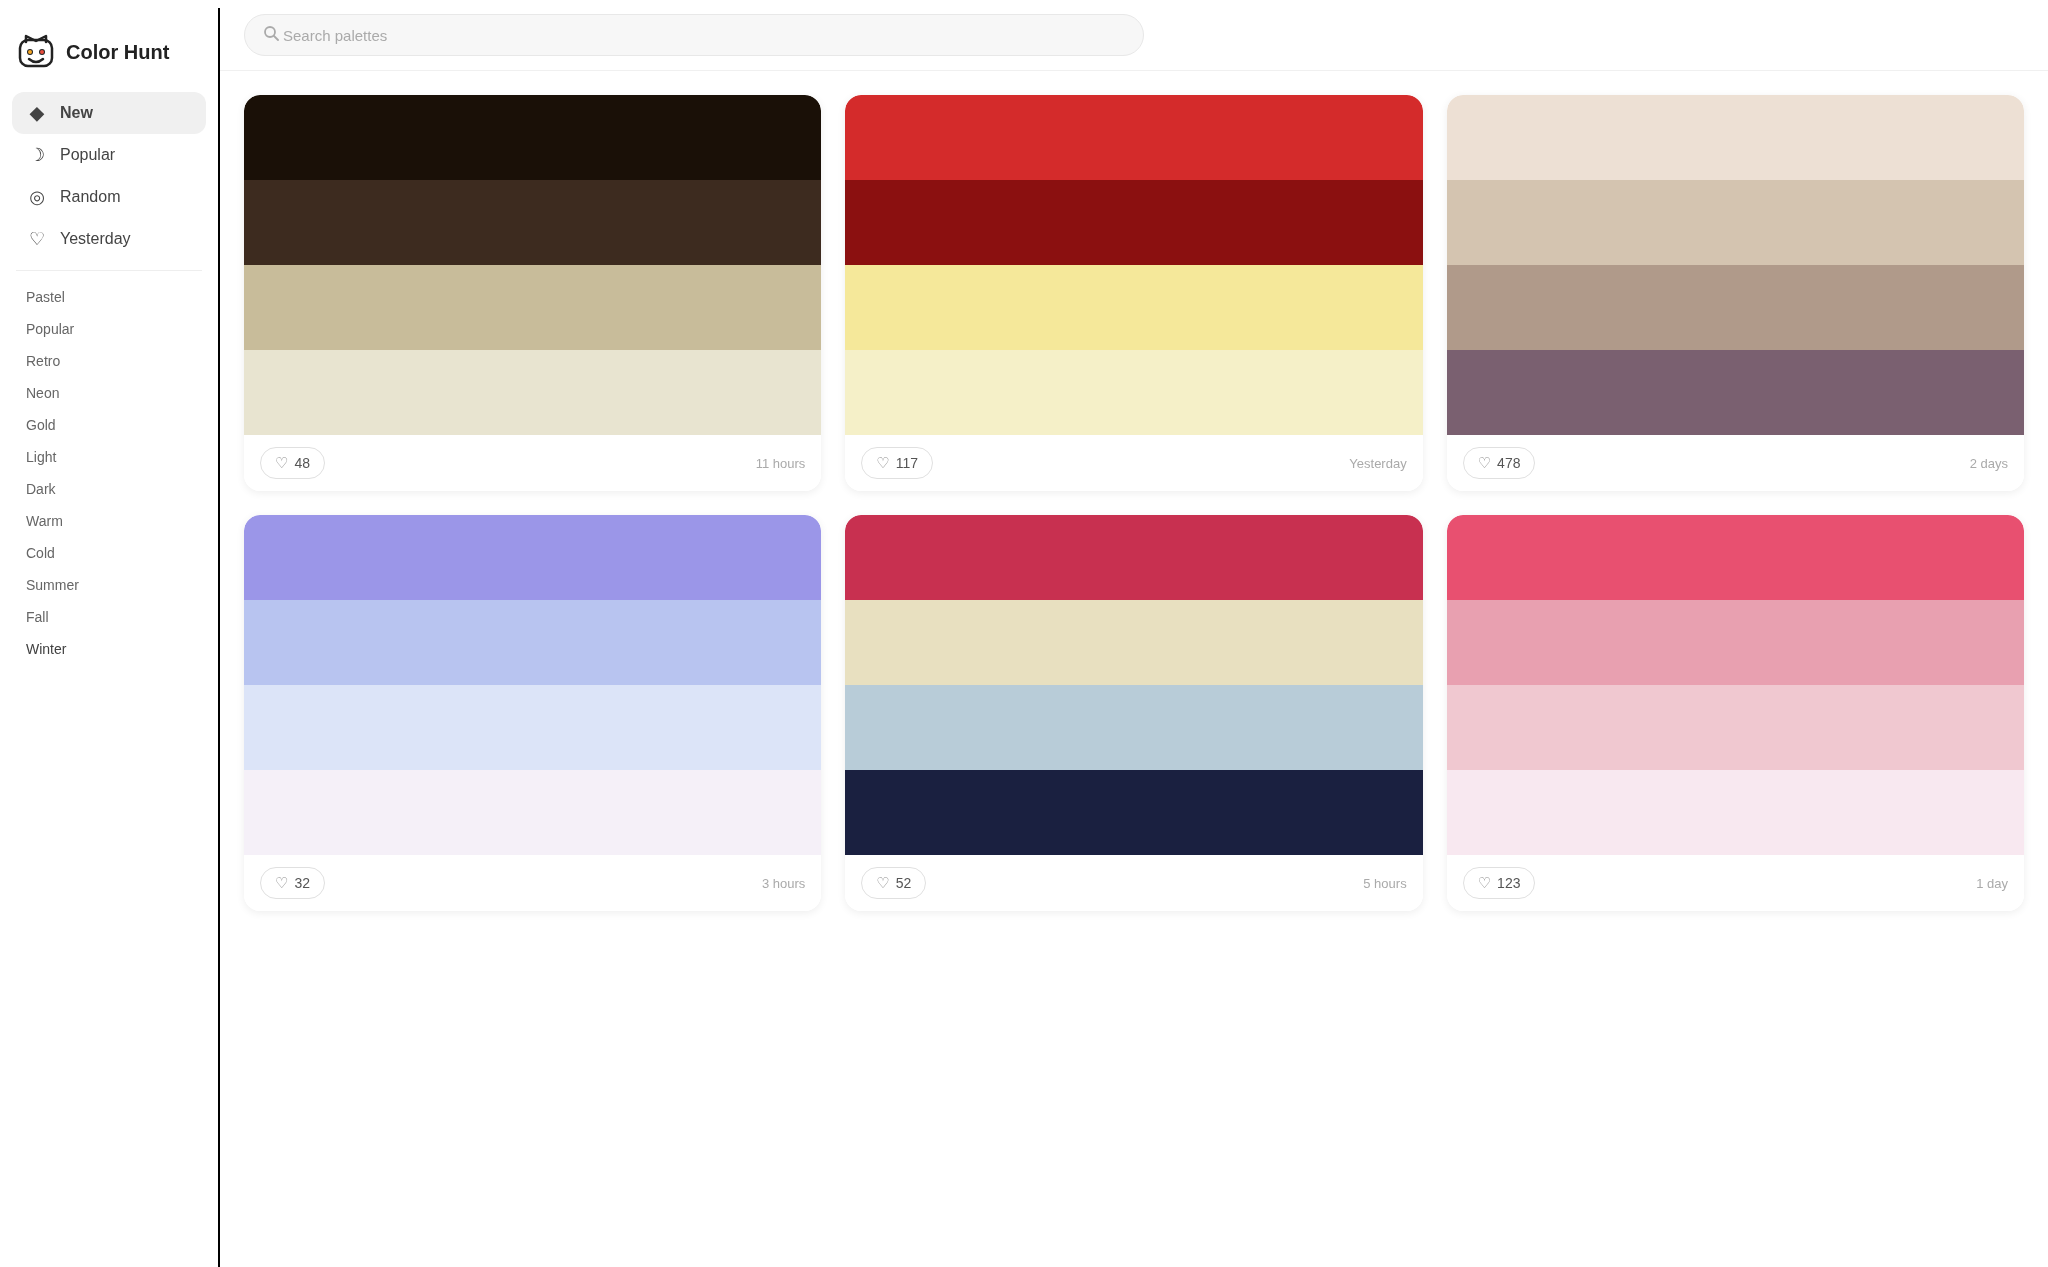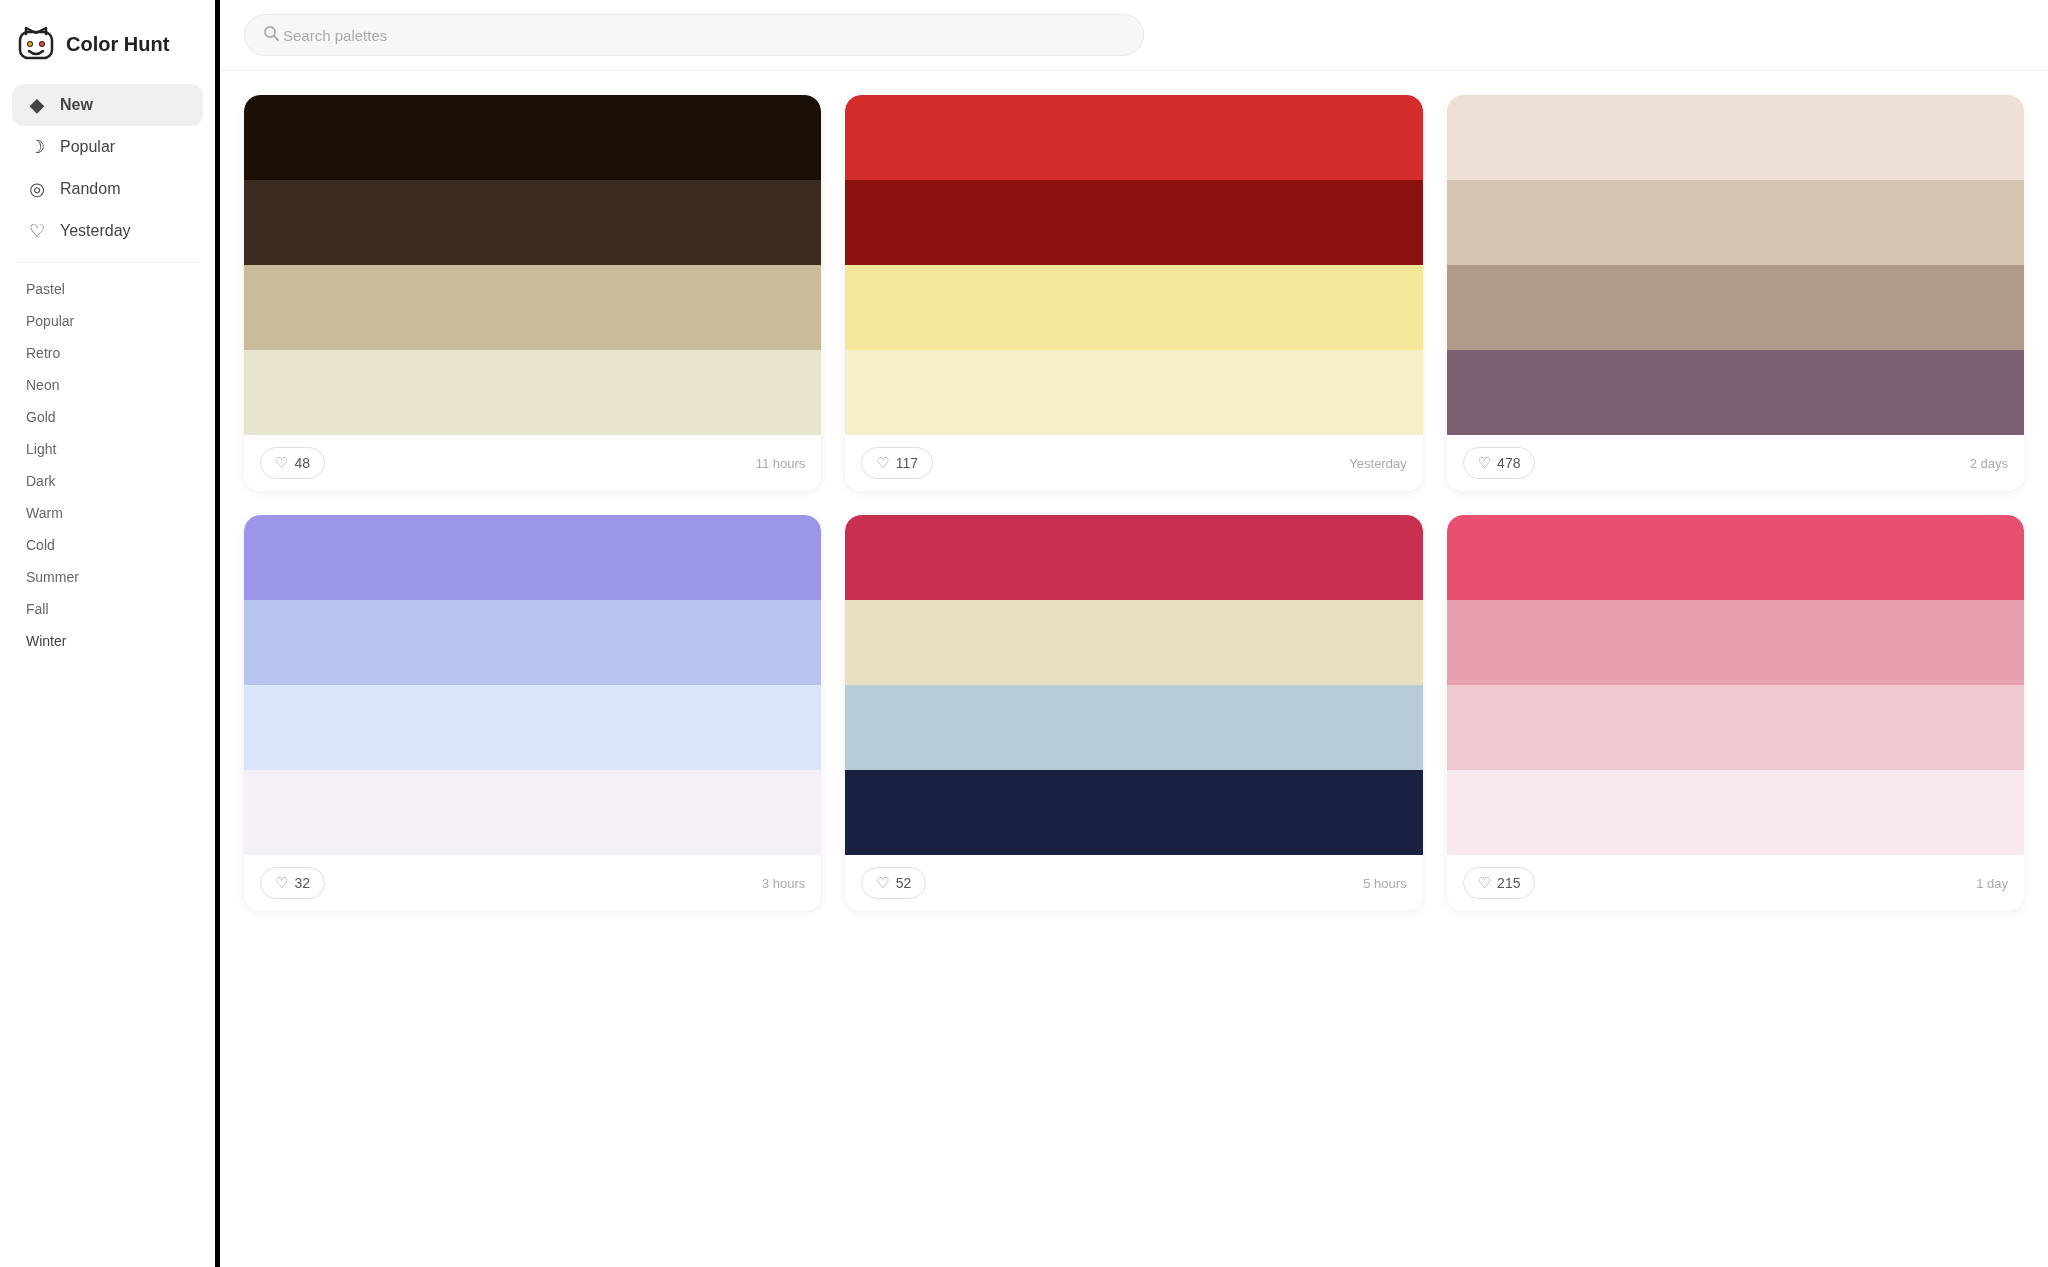--- a/index.html
+++ b/index.html
@@ -3,25 +3,26 @@
   <meta charset="utf-8">
   <style>
     * { margin: 0; padding: 0; box-sizing: border-box; }
     body { font-family: -apple-system, BlinkMacSystemFont, 'Segoe UI', sans-serif; background: #fff; display: flex; height: 100vh; overflow: hidden; }
 
     
     #sidebar {
       width: 220px;
       min-width: 220px;
       padding: 16px 12px;
-      border-right: 5px solid #000000;
+      border-right: 2px solid #000000;
       display: flex;
       flex-direction: column;
       gap: 0;
       overflow-y: auto;
+      margin-top: 8px;
     }
     .logo-area {
       display: flex;
       align-items: center;
       gap: 10px;
       padding: 8px 4px 20px 4px;
     }
     .logo-icon {
       width: 40px;
       height: 40px;
@@ -292,20 +293,20 @@
         <div class="palette-card">
           <div class="palette-swatches">
             <div class="swatch" style="background: rgb(232, 80, 112);"></div>
             <div class="swatch" style="background: rgb(232, 160, 176);"></div>
             <div class="swatch" style="background: rgb(240, 200, 208);"></div>
             <div class="swatch" style="background: rgb(248, 232, 240);"></div>
           </div>
           <div class="palette-footer">
             <button class="like-btn">
               <span class="heart-icon">♡</span>
-              <span>215</span>
+              <span>123</span>
             </button>
             <span class="time-label">1 day</span>
           </div>
         </div>
       </div>
   </div>
 </div>
 
 </body></html>

